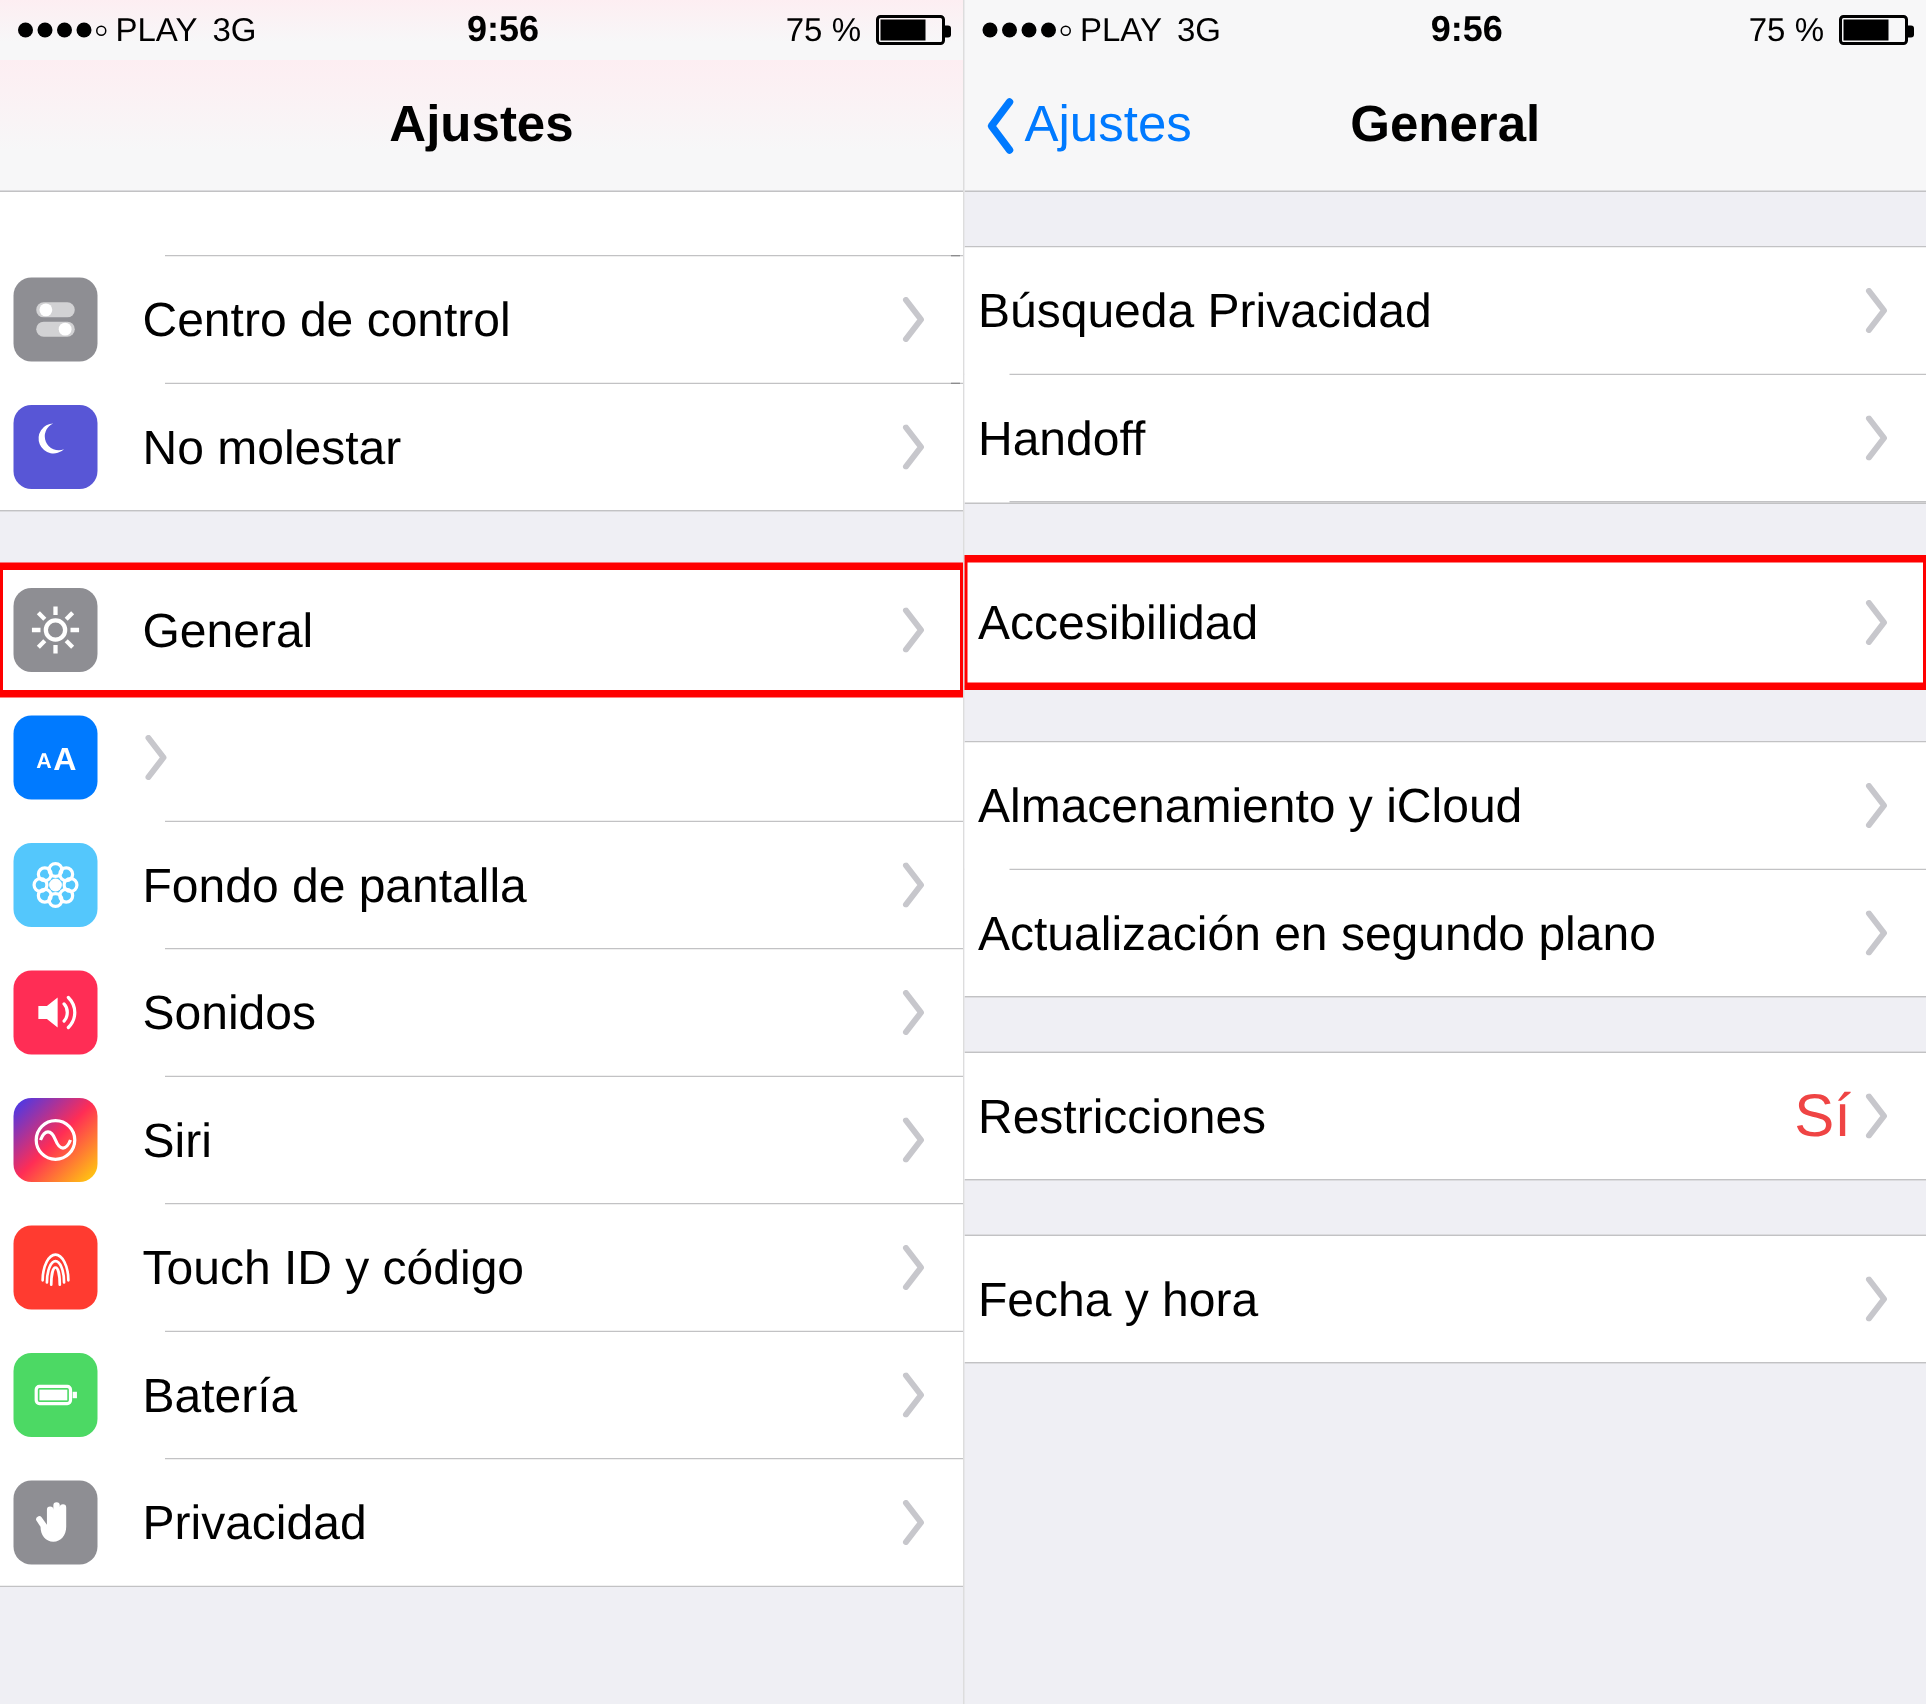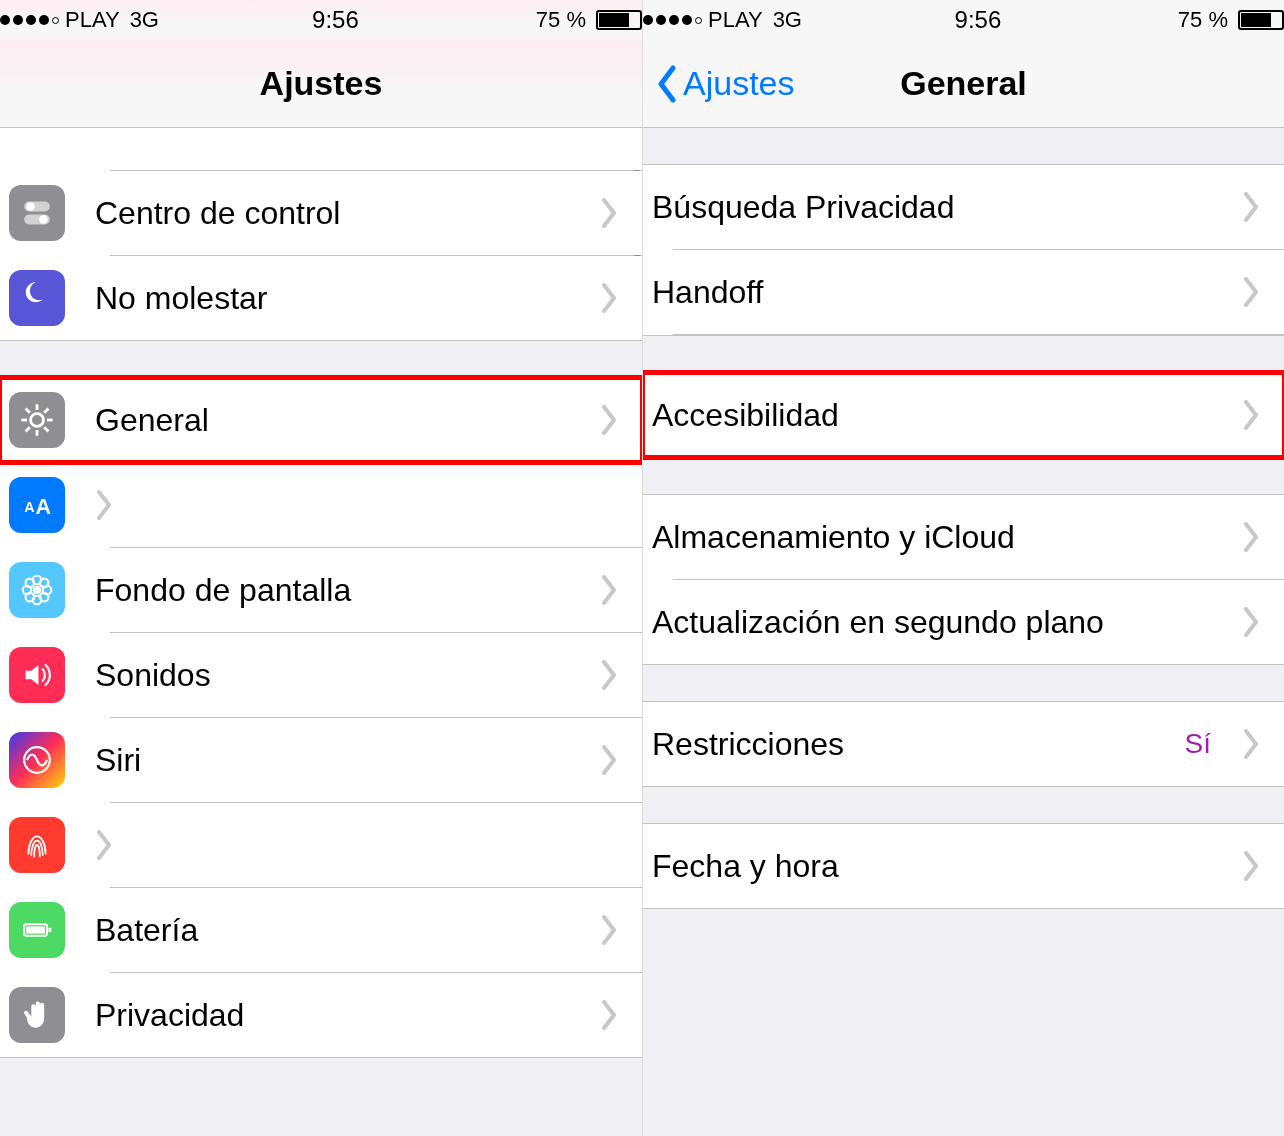--- a/index.html
+++ b/index.html
@@ -20,31 +20,31 @@
   }
   .screen + .screen { border-left: 1px solid #ddd; }
 
   
   .statusbar {
     height: 40px;
     background: #f7f7f8;
     display: flex;
     align-items: center;
     justify-content: space-between;
-    padding: 0 0;
+    padding: 0 12px;
     font-size: 22px;
     color: #000;
   }
   .sb-left, .sb-right { display: flex; align-items: center; gap: 6px; }
   .signal-dots { display:flex; gap:3px; align-items:center;}
   .dot { width:10px; height:10px; border-radius:50%; background:#000;}
   .dot.empty { background:transparent; border:1.5px solid #000; width:7px; height:7px;}
   .carrier { font-size:22px; }
   .nettype { font-size:22px; margin-left:4px;}
-  .sb-time { font-weight:400; font-size:24px;}
+  .sb-time { font-weight:700; font-size:24px;}
   .batt-pct { font-size:22px;margin-left:24px;}
   .battery { width:46px; height:20px; border:2px solid #000; border-radius:3px; position:relative; margin-left:4px;}
   .battery::after { content:""; position:absolute; right:-6px; top:5px; width:4px; height:8px; background:#000; border-radius:0 2px 2px 0;}
   .battery .fill { position:absolute; left:1px; top:1px; bottom:1px; width:72%; background:#000;}
 
   
   .navbar {
     height: 88px;
     background: #f7f7f8;
     border-bottom: 1px solid #c2c2c4;
@@ -68,21 +68,21 @@
   .row-sep.noicon { margin-left:30px; }
   .row {
     display:flex; align-items:center; height:84px; padding:0 24px 0 9px; cursor:pointer;
     position:relative; background:#fff;
   }
   .row .icon {
     width:56px; height:56px; border-radius:12px; margin-right:30px; flex:0 0 56px;
     display:flex; align-items:center; justify-content:center; color:#fff;
   }
   .row .label { font-size:32px; color:#000; flex:1; }
-  .row .detail { font-size:28px; color:#a21caf; margin-right:31px;}
+  .row .detail { font-size:40px; color:#ef4444; margin-right:8px;}
   .row .chevron { width:18px; height:30px; flex:0 0 18px;}
   .row .chevron svg { width:100%; height:100%; display:block;}
 
   .highlight { outline:5px solid #ff0000; outline-offset:-2px; z-index:5;}
 
   
   .bg-gray   { background:#8e8e93;}
   .bg-indigo { background:#5856d6;}
   .bg-blue   { background:#007aff;}
   .bg-cyan   { background:#54c7fc;}
@@ -248,20 +248,21 @@
             </svg>
           </span>
   </div>
         <div class="row-sep"></div>
         <div class="row">
     <span class="icon bg-red">
             <svg viewBox="0 0 56 56" width="40" height="40">
               <use href="#ic-fingerprint"></use>
             </svg>
           </span>
+    <span class="label">Touch ID y código</span>
     <span class="chevron">
             <svg viewBox="0 0 18 30">
               <use href="#ic-chevron"></use>
             </svg>
           </span>
   </div>
         <div class="row-sep"></div>
         <div class="row">
     <span class="icon bg-green">
             <svg viewBox="0 0 56 56" width="40" height="40">

